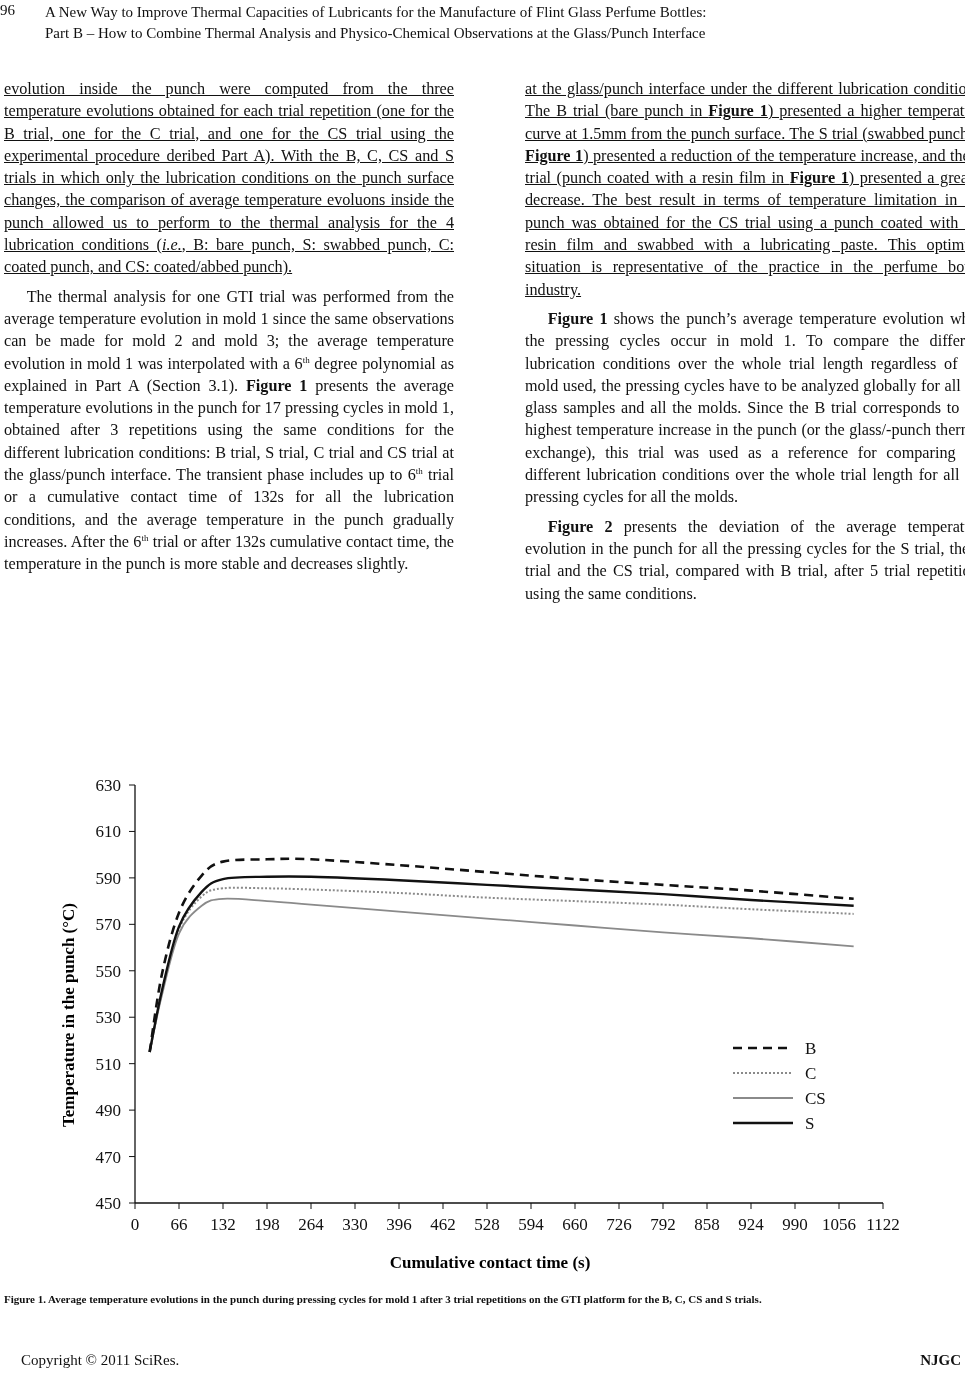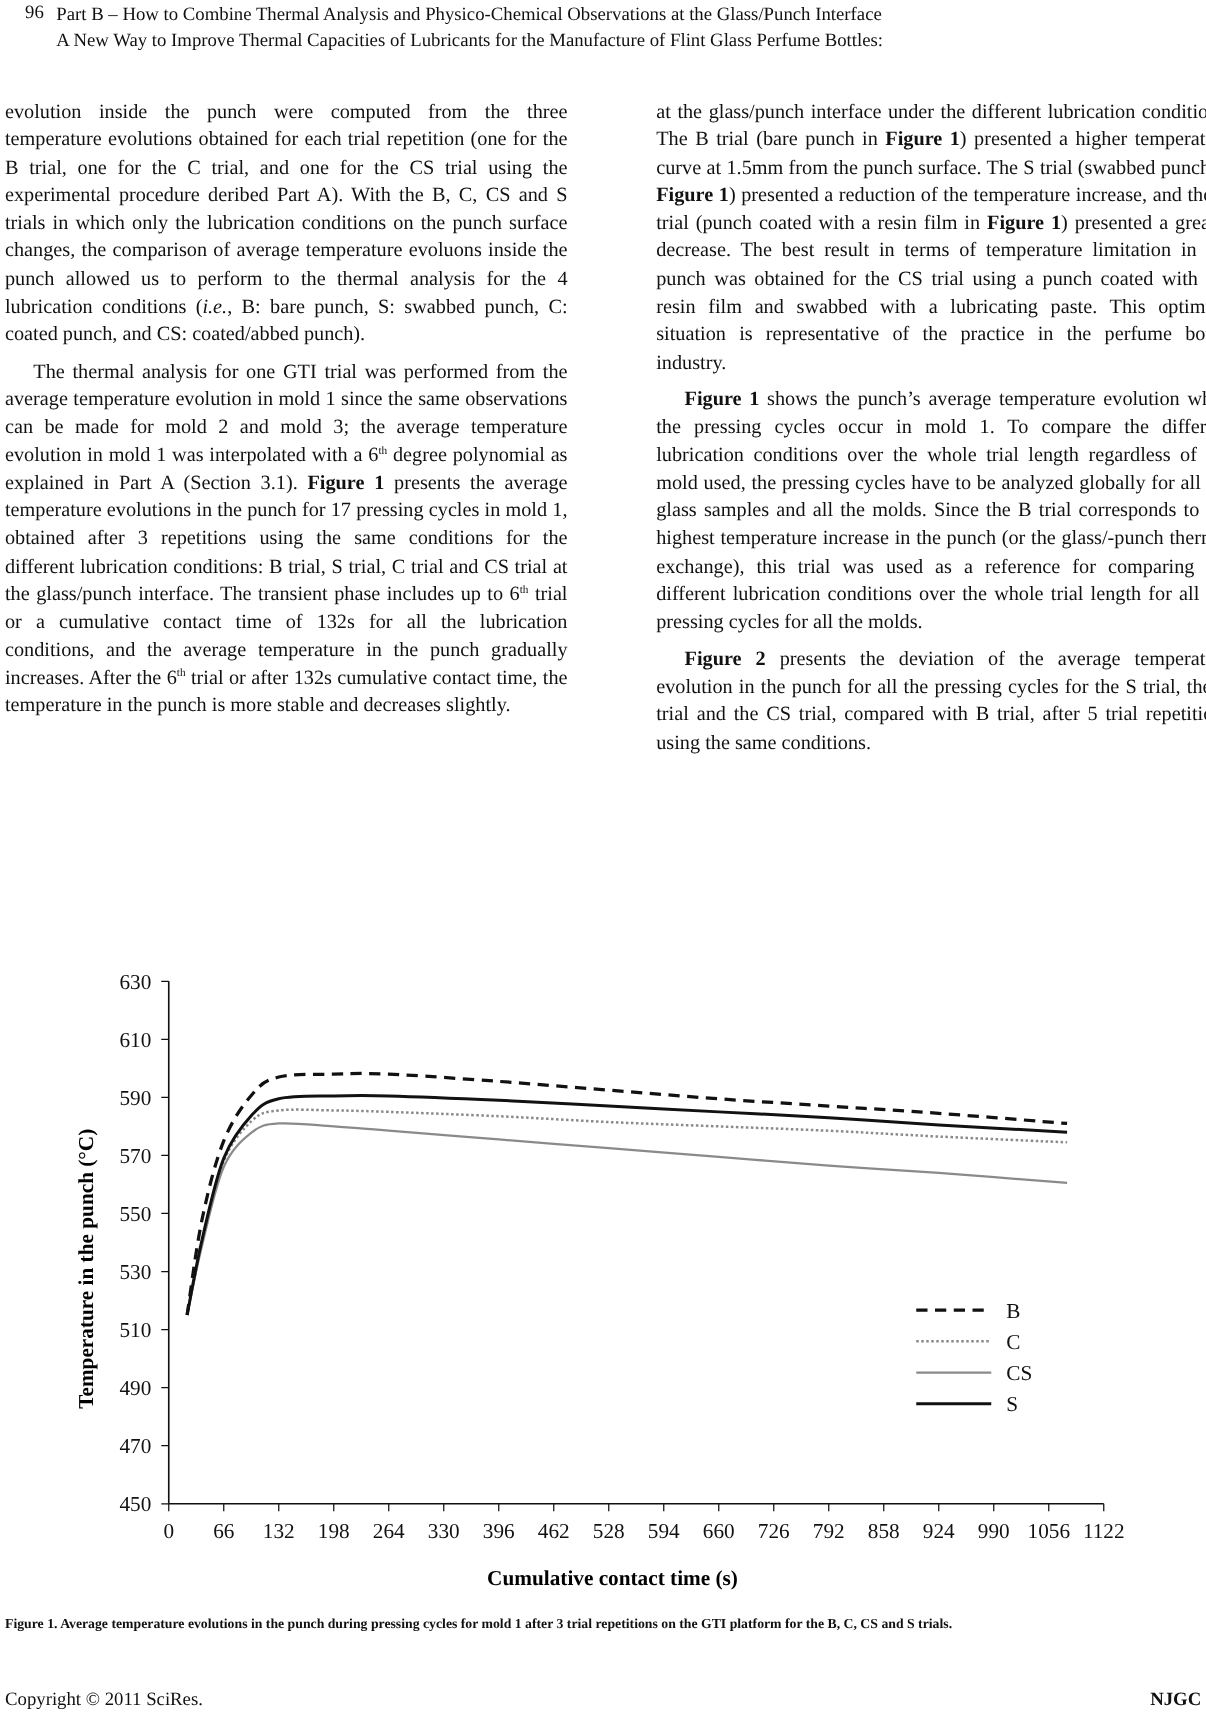--- a/index.html
+++ b/index.html
@@ -1,42 +1,42 @@
 <!DOCTYPE html>
 <html><head>
 <meta charset="utf-8">
 <style>
   html, body { margin: 0; padding: 0; background: #fff; }
   body { width: 965px; height: 1386px; position: relative; overflow: hidden;
          font-family: "Liberation Serif", serif; color: #111; }
-  .hdr-num { position: absolute; left: 0; top: 2px; font-size: 15px; padding-left: 20px; }
+  .hdr-num { position: absolute; left: 0; top: 2px; font-size: 15px; }
   .hdr-title { position: absolute; left: 45px; top: 2px; width: 900px; font-size: 15px; line-height: 21px; }
   .col { position: absolute; top: 78px; width: 450px; font-size: 16.2px; line-height: 22.3px; text-align: justify; }
   .col.left { left: 4px; }
   .col.right { left: 525px; width: 460px; }
   .col p { margin: 0 0 7px 0; text-indent: 0; }
   .col p.ind { text-indent: 1.4em; }
-  .col p.noind { text-indent: 0; }
+  .col p.noind { text-indent: 0; text-decoration: underline; }
   b { font-weight: bold; }
   sup { font-size: 9px; line-height: 0; vertical-align: 6px; }
   .figure { position: absolute; left: 50px; top: 715px; width: 860px; height: 560px; }
   .figure svg { width: 860px; height: 560px; display: block; }
   .caption { position: absolute; left: 4px; top: 1288px; width: 958px; font-weight: bold;
              font-size: 11px; line-height: 22px; text-align: justify; }
-  .footer-left { position: absolute; left: 4px; top: 1352px; font-size: 15px; }
+  .footer-left { position: absolute; left: 21px; top: 1352px; font-size: 15px; }
   .footer-right { position: absolute; right: 4px; top: 1352px; font-size: 15px; font-weight: bold; }
   svg text { font-family: "Liberation Serif", serif; }
 </style>
 </head>
 <body>
 
 <div class="hdr-num">96</div>
 <div class="hdr-title">
+  <div>A New Way to Improve Thermal Capacities of Lubricants for the Manufacture of Flint Glass Perfume Bottles:</div>
   <div style="padding-left:0px">Part B – How to Combine Thermal Analysis and Physico-Chemical Observations at the Glass/Punch Interface</div>
-  <div>A New Way to Improve Thermal Capacities of Lubricants for the Manufacture of Flint Glass Perfume Bottles:</div>
 </div>
 
 <div class="col left">
   <p class="noind"><span>evolution inside the punch were computed from the three temperature evolutions obtained for each trial repetition (one for the B trial, one for the C trial, and one for the CS trial using the experimental procedure deribed Part A). With the B, C, CS and S trials in which only the lubrication conditions on the punch surface changes, the comparison of average temperature evoluons inside the punch allowed us to perform to the thermal analysis for the 4 lubrication conditions (</span><i>i.e.</i><span>, B: bare punch, S: swabbed punch, C: coated punch, and CS: coated/abbed punch).</span></p>
   <p class="ind"><span>The thermal analysis for one GTI trial was performed from the average temperature evolution in mold 1 since the same observations can be made for mold 2 and mold 3; the average temperature evolution in mold 1 was interpolated with a 6</span><sup>th</sup><span> degree polynomial as explained in Part A (Section 3.1). </span><b>Figure 1</b><span> presents the average temperature evolutions in the punch for 17 pressing cycles in mold 1, obtained after 3 repetitions using the same conditions for the different lubrication conditions: B trial, S trial, C trial and CS trial at the glass/punch interface. The transient phase includes up to 6</span><sup>th</sup><span> trial or a cumulative contact time of 132s for all the lubrication conditions, and the average temperature in the punch gradually increases. After the 6</span><sup>th</sup><span> trial or after 132s cumulative contact time, the temperature in the punch is more stable and decreases slightly.</span></p>
 </div>
 
 <div class="col right">
   <p class="noind"><span>at the glass/punch interface under the different lubrication conditions. The B trial (bare punch in </span><b>Figure 1</b><span>) presented a higher temperature curve at 1.5mm from the punch surface. The S trial (swabbed punch in </span><b>Figure 1</b><span>) presented a reduction of the temperature increase, and the C trial (punch coated with a resin film in </span><b>Figure 1</b><span>) presented a greater decrease. The best result in terms of temperature limitation in the punch was obtained for the CS trial using a punch coated with the resin film and swabbed with a lubricating paste. This optimum situation is representative of the practice in the perfume bottle industry.</span></p>
   <p class="ind"><b>Figure 1</b><span> shows the punch’s average temperature evolution when the pressing cycles occur in mold 1. To compare the different lubrication conditions over the whole trial length regardless of the mold used, the pressing cycles have to be analyzed globally for all the glass samples and all the molds. Since the B trial corresponds to the highest temperature increase in the punch (or the glass/-punch thermal exchange), this trial was used as a reference for comparing the different lubrication conditions over the whole trial length for all the pressing cycles for all the molds.</span></p>

